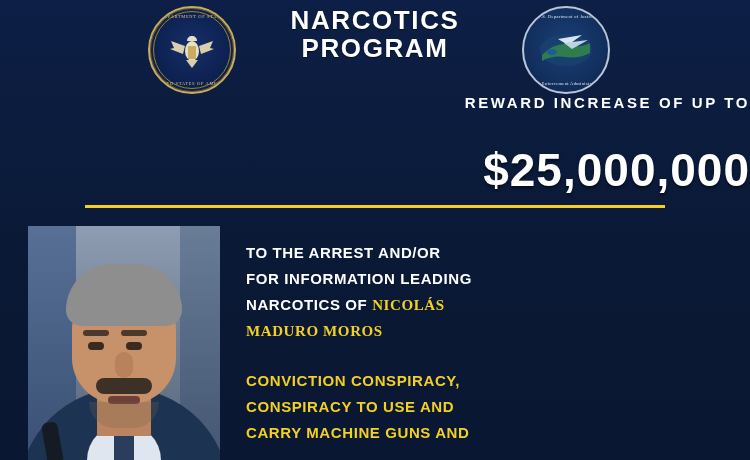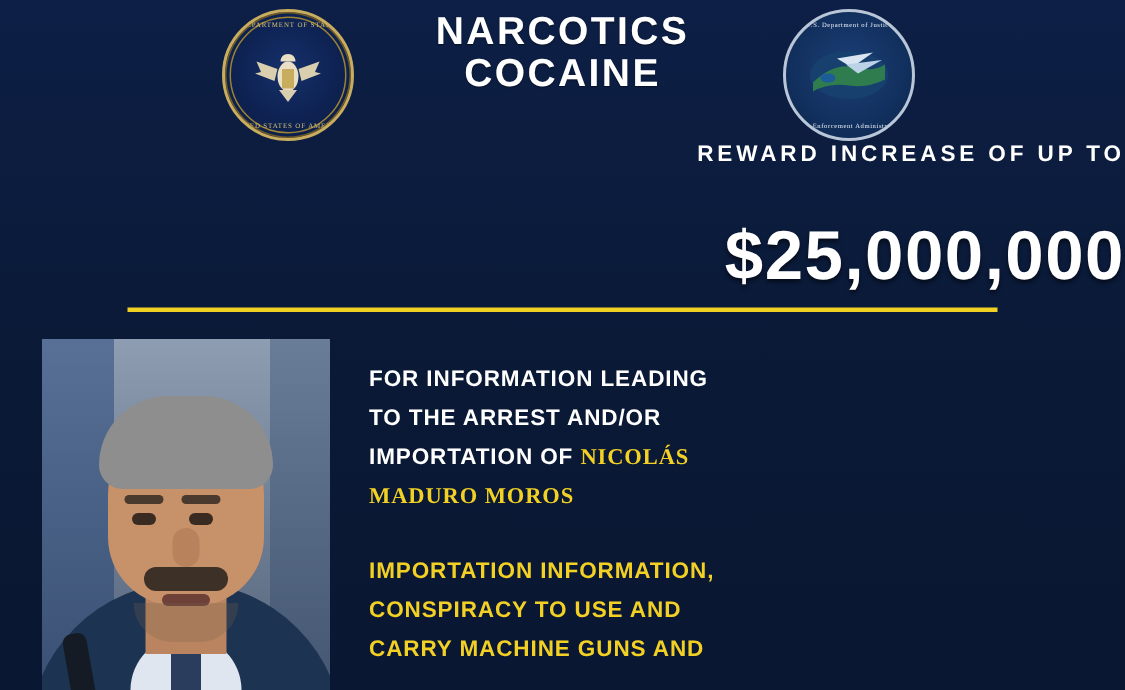--- a/index.html
+++ b/index.html
@@ -306,21 +306,21 @@
           <ellipse cx="28" cy="19" rx="26" ry="16" fill="#17406f"></ellipse>
           <path d="M4 24 Q18 10 34 14 Q44 17 52 12 L52 22 Q40 28 28 26 Q14 24 4 30 Z" fill="#2f7d4f"></path>
           <path d="M20 8 L44 4 L30 14 Z" fill="#d9e6f2"></path>
           <path d="M26 12 L50 9 L34 18 Z" fill="#bcd2e6"></path>
           <ellipse cx="14" cy="21" rx="5" ry="3" fill="#1c5c99"></ellipse>
         </svg>
       </div>
 
       <div class="title-block">
         <div class="t-line">NARCOTICS</div>
-        <div class="t-line">COCAINE</div>
+        <div class="t-line">PROGRAM</div>
       </div>
     </div>
 
     <div class="reward-band">
       <div class="reward-sub">REWARD INCREASE OF UP TO</div>
       <div class="reward-amount">$25,000,000</div>
       <div class="divider"></div>
     </div>
 
     <div class="body-row">
@@ -343,28 +343,28 @@
           <div class="p-nose"></div>
           <div class="p-mous"></div>
           <div class="p-mouth"></div>
           <div class="p-chin"></div>
           <div class="p-mic"></div>
         </div>
       </div>
 
       <div class="text-col">
         <div class="para para-white">
+          <div>TO THE ARREST AND/OR</div>
           <div>FOR INFORMATION LEADING</div>
-          <div>TO THE ARREST AND/OR</div>
-          <div><span>IMPORTATION OF </span><span class="name-hl">NICOLÁS</span></div>
+          <div><span>NARCOTICS OF </span><span class="name-hl">NICOLÁS</span></div>
           <div class="name-hl">MADURO MOROS</div>
         </div>
 
         <div class="para para-yellow">
-          <div>IMPORTATION INFORMATION,</div>
+          <div>CONVICTION CONSPIRACY,</div>
           <div>CONSPIRACY TO USE AND</div>
           <div>CARRY MACHINE GUNS AND</div>
 
         </div>
       </div>
 
     </div>
   </div>
 </div>
 

